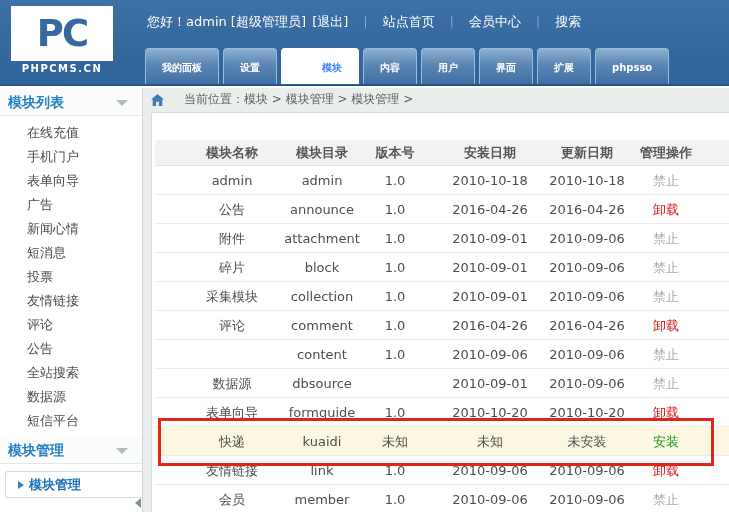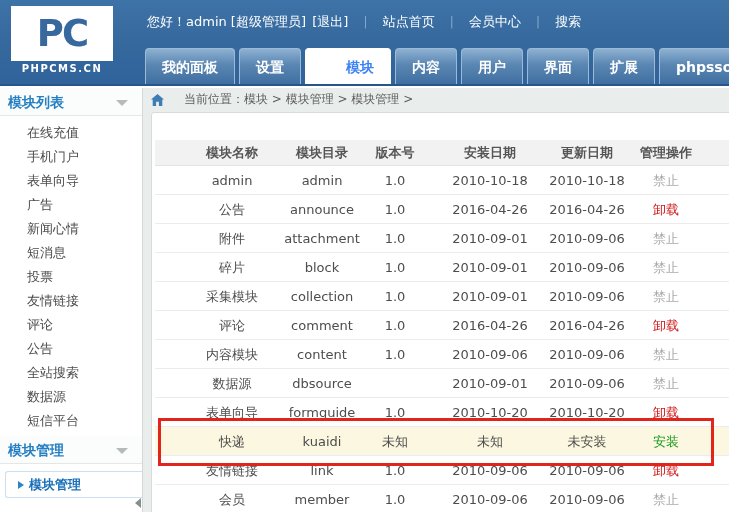--- a/index.html
+++ b/index.html
@@ -15,21 +15,21 @@
               justify-content:center; cursor:pointer; }
   .logo-monogram { color:#38699e; font-size:37px; font-weight:bold; letter-spacing:-2px; }
   .logo-caption { position:absolute; left:6px; top:63px; width:112px; text-align:center;
                   color:#fff; font-size:10px; font-weight:bold; letter-spacing:1.5px; }
   .userbar { position:absolute; left:147px; top:13px; color:#fff; font-size:13px; white-space:nowrap; }
   .userbar span { vertical-align:middle; }
   .userbar .lnk { cursor:pointer; margin:0 2px; }
   .userbar .sep { color:#86aacb; margin:0 9px; font-size:12px; }
 
   .tabs { position:absolute; left:145px; bottom:0; display:flex; align-items:flex-end; gap:4px; }
-  .tab { height:36px; line-height:37px; padding:0 16px; color:#fff; font-size:14px; font-weight:bold;
+  .tab { height:36px; line-height:37px; padding:0 16px; color:#fff; font-size:10px; font-weight:bold;
          background:linear-gradient(180deg,#8db1d2 0%,#5a86b2 45%,#3f6fa1 100%);
          border:1px solid #9cb9d6; border-bottom:none; border-radius:4px 4px 0 0;
          cursor:pointer; white-space:nowrap; }
   .tab.active { background:#fff; color:#3b82f6; border-color:#fff;padding-left:40px; }
 
   
   .main-bg { position:absolute; left:143px; top:88px; right:0; bottom:0; background:#e9eeec; }
   .breadcrumb { position:absolute; left:151px; top:91px; height:17px; display:flex;
                 align-items:center; gap:20px; font-size:12px; color:#5d5d5d; }
 
@@ -204,21 +204,20 @@
     </div>
     <div class="trow">
       <span class="cell c0">评论</span>
       <span class="cell c1">comment</span>
       <span class="cell c2">1.0</span>
       <span class="cell c3">2016-04-26</span>
       <span class="cell c4">2016-04-26</span>
       <span class="cell c5 action-link uninstall">卸载</span>
     </div>
     <div class="trow">
-      <span class="cell c0">内容模块</span>
       <span class="cell c1">content</span>
       <span class="cell c2">1.0</span>
       <span class="cell c3">2010-09-06</span>
       <span class="cell c4">2010-09-06</span>
       <span class="cell c5 action-link disabled">禁止</span>
     </div>
     <div class="trow">
       <span class="cell c0">数据源</span>
       <span class="cell c1">dbsource</span>
       <span class="cell c2"></span>

